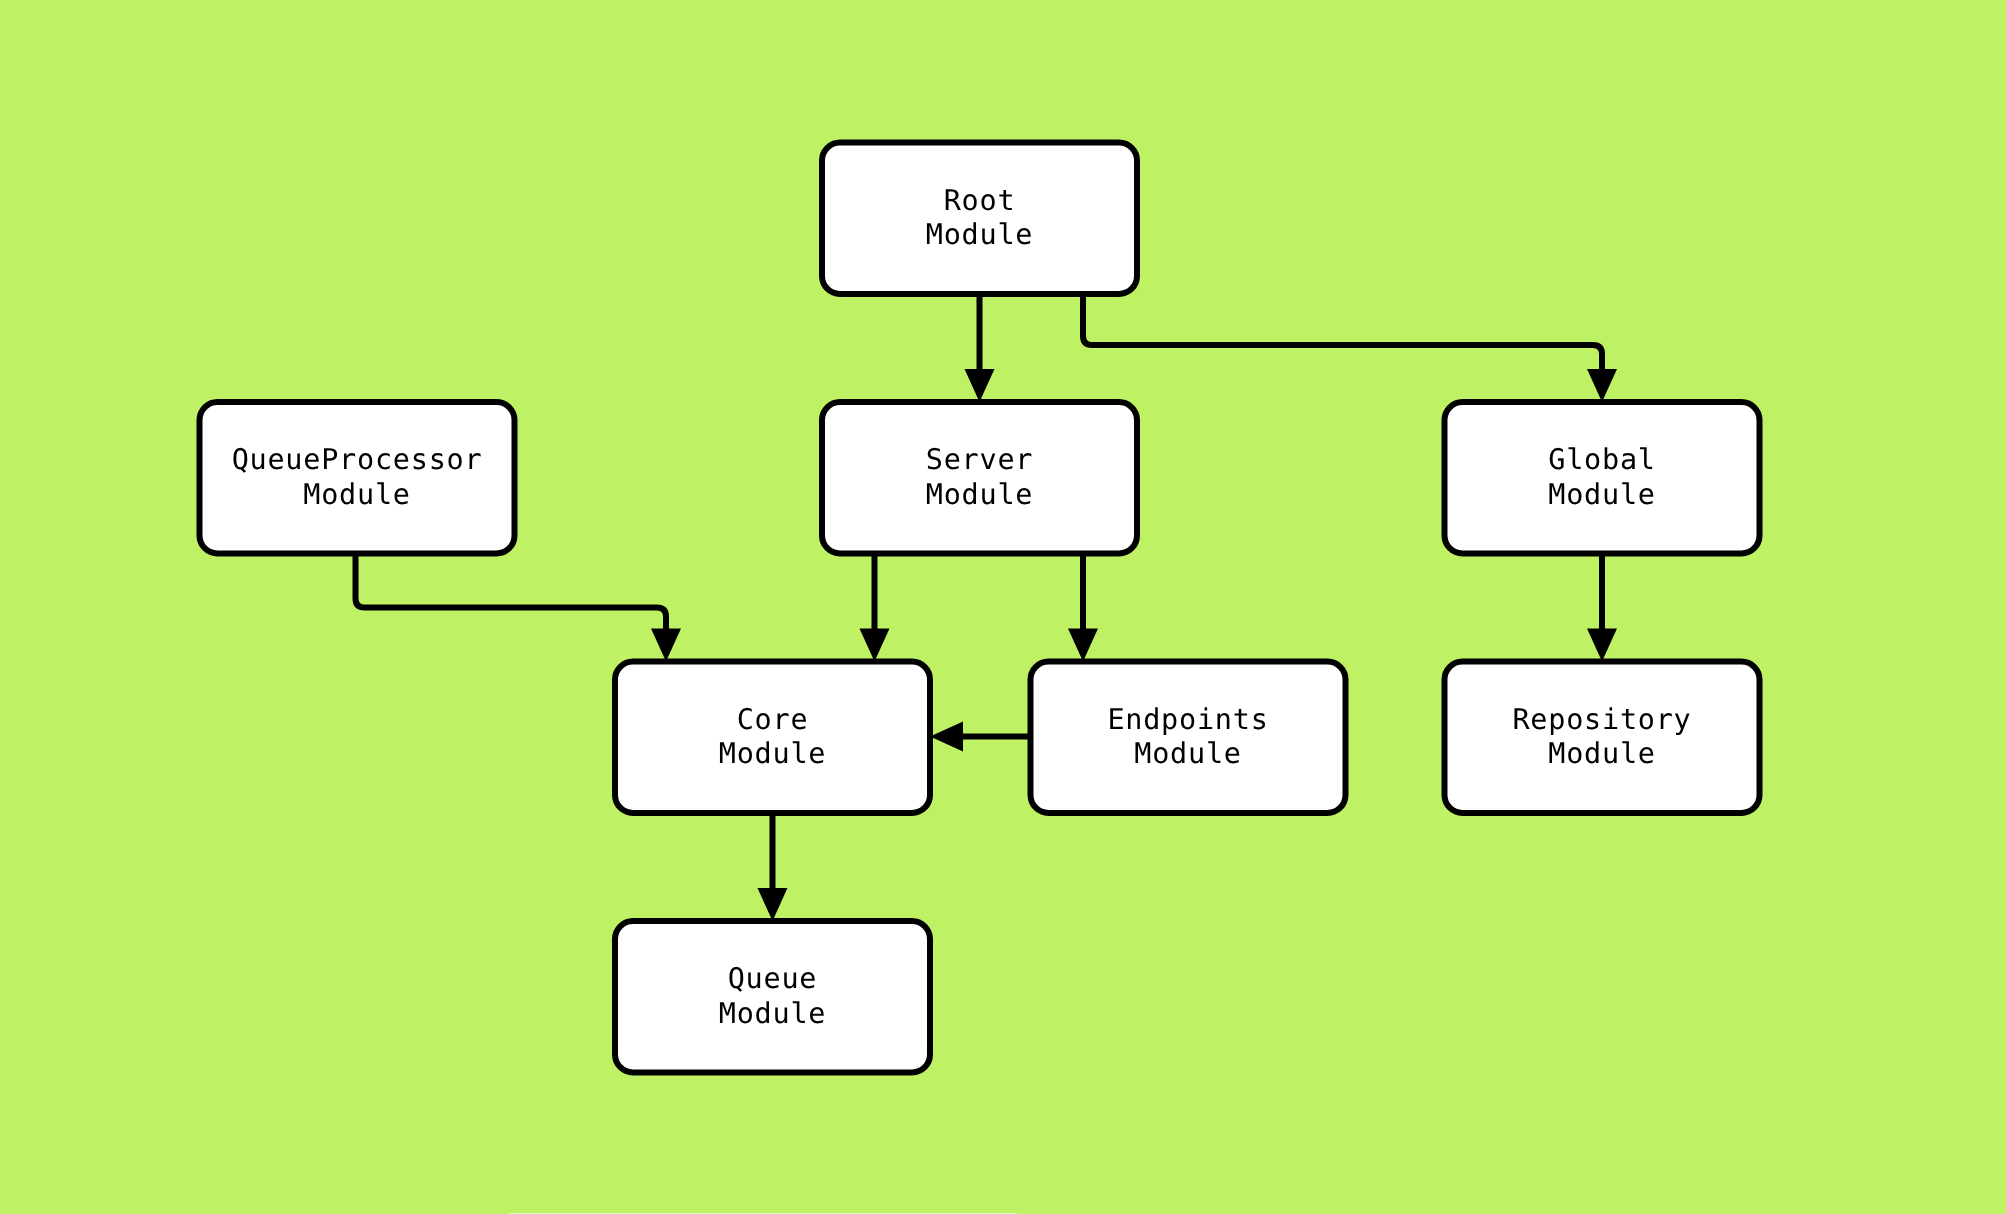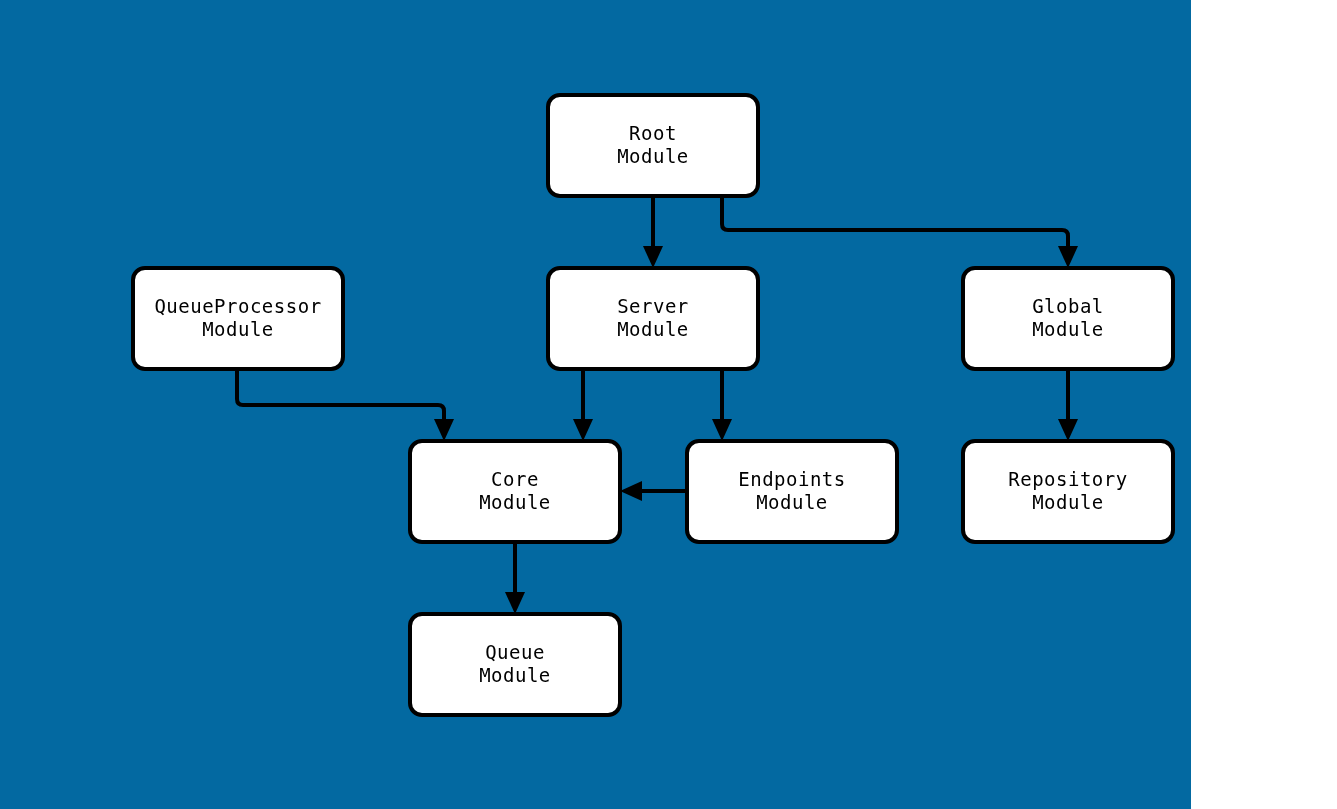--- a/index.html
+++ b/index.html
@@ -9,23 +9,23 @@
     background: #ffffff;
   }
   body {
     width: 1337px;
     height: 809px;
     font-family: "DejaVu Sans Mono", "Liberation Mono", monospace;
     overflow: hidden;
   }
   #diagram-root {
     position: relative;
-    width: 1191px;
+    width: 1337px;
     height: 809px;
-    background: #0369a1;
+    background: #bef264;
   }
   svg#graph {
     display: block;
     width: 1337px;
     height: 809px;
   }
   .node-box {
     fill: #ffffff;
     stroke: #000000;
     stroke-width: 4;

